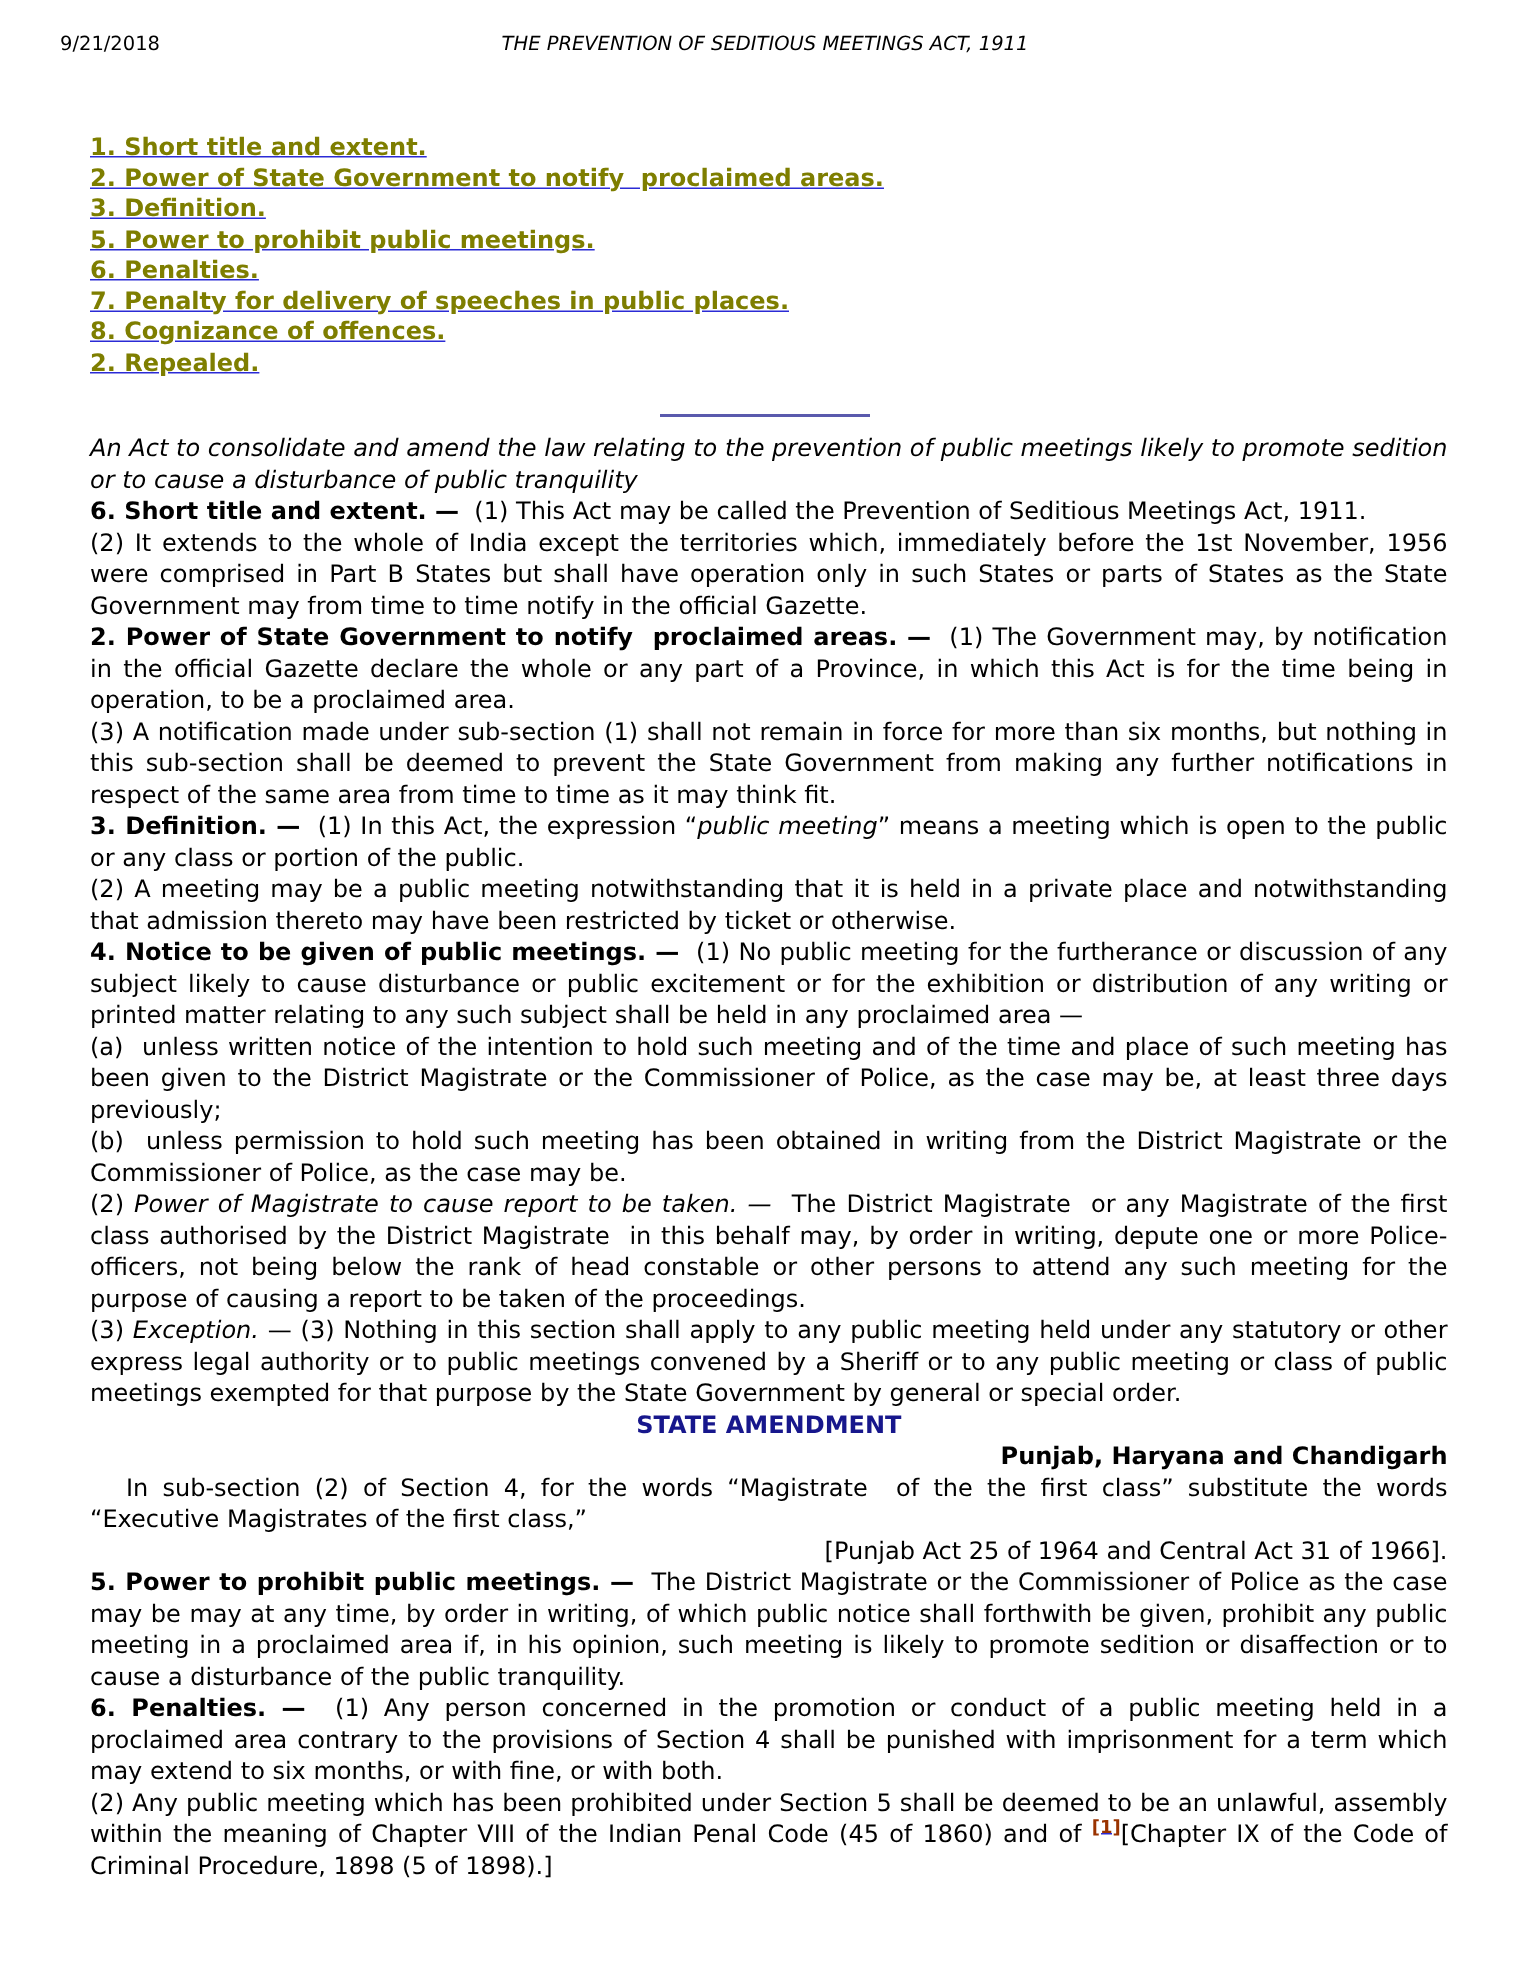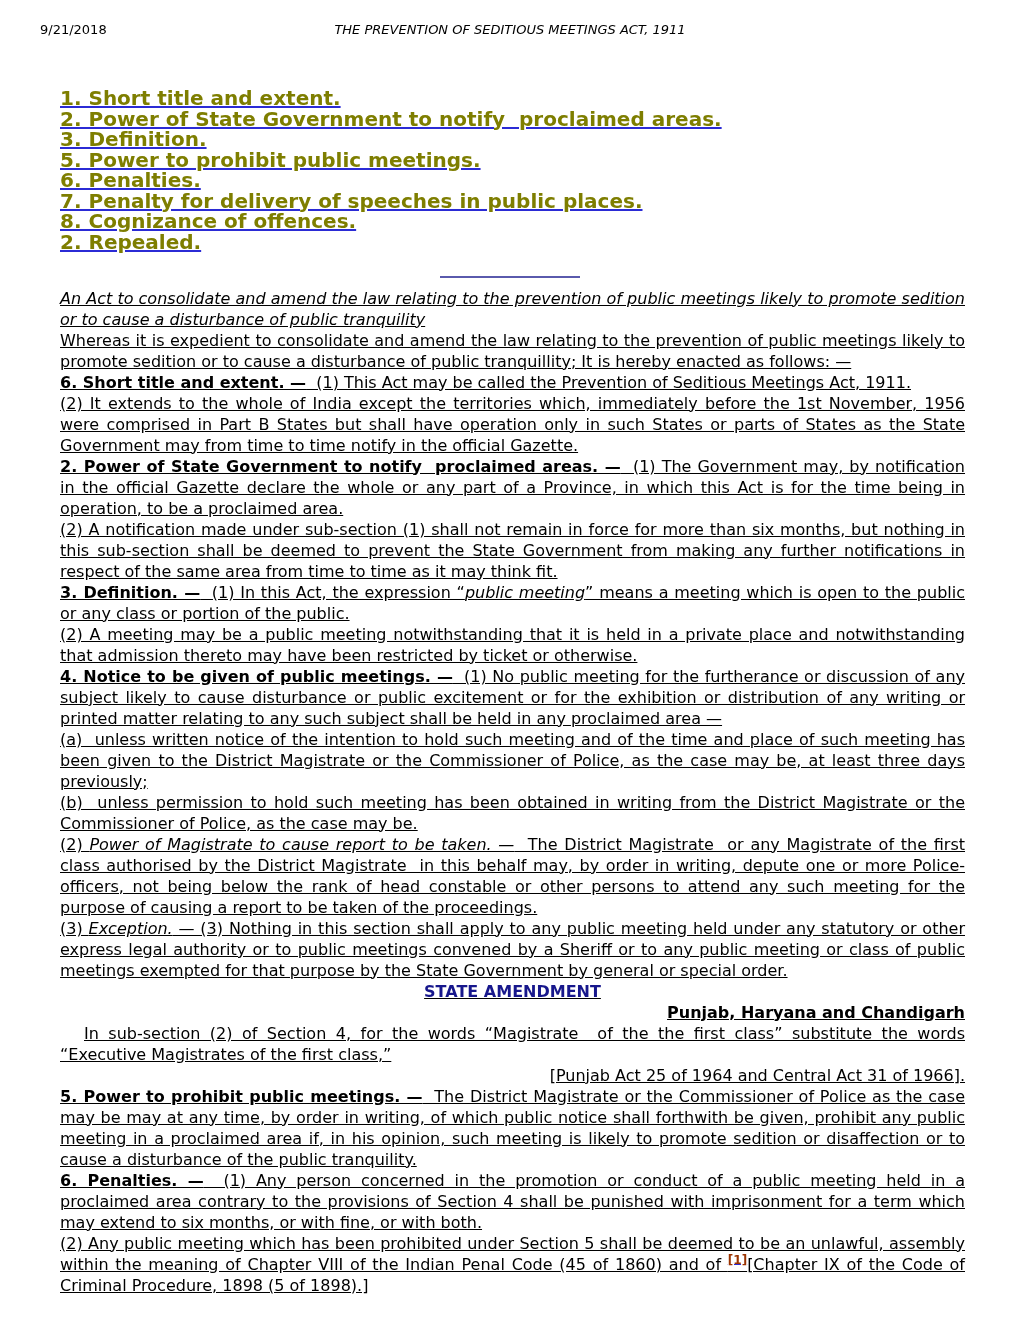--- a/index.html
+++ b/index.html
@@ -31,21 +31,21 @@
   }
   .header-title {
     display: block;
     text-align: center;
     padding-top: 2px;
     font-style: italic;
   }
   
   .toc {
     margin: 28px 60px 0 60px;
-    font-size: 20px;
+    font-size: 16px;
     font-weight: bold;
     line-height: 20px;
   }
   .toc a {
     display: block;
     color: var(--link-blue, #2b2bd5);
     text-decoration: underline;
     cursor: pointer;
     margin-bottom: 0.5px;
   }
@@ -57,21 +57,20 @@
     width: 140px;
     height: 2px;
     background: var(--divider-blue, #5a5aad);
     margin: 24px auto 10px auto;
   }
   
   .article {
     margin: 0 55px 0 60px;
     font-size: 16px;
     line-height: 21px;
-    text-decoration: underline;
   }
   .para {
     margin: 0;
     text-align: justify;
   }
   .para.align-center { text-align: center; }
   .para.align-right  { text-align: right; }
   .para.align-left   { text-align: left; }
   .para.indent { text-indent: 24px; }
   .para.pad    { padding-left: 8px; text-align: right; }
@@ -108,25 +107,24 @@
       <a><span class="olive">6. Penalties.</span></a>
       <a><span class="olive">7. Penalty for delivery of speeches in public places.</span></a>
       <a><span class="olive">8. Cognizance of offences.</span></a>
       <a><span class="olive">2. Repealed.</span></a>
     </nav>
 
   <div class="divider"></div>
 
   <main class="article" id="article">
       <p class="para align-justify"><span class="run-italic">An Act to consolidate and amend the law relating to the prevention of public meetings likely to promote sedition or to cause a disturbance of public tranquility</span></p>
-      <p class="para align-justify"><span>Whereas it is expedient to consolidate and amend the law relating to the prevention of public meetings likely to promote sedition or to cause a disturbance of public tranquillity; It is hereby enacted as follows: —</span></p>
       <p class="para align-justify"><span class="run-bold">6. Short title and extent. —</span><span>&nbsp; (1) This Act may be called the Prevention of Seditious Meetings Act, 1911.</span></p>
       <p class="para align-justify"><span>(2) It extends to the whole of India except the territories which, immediately before the 1st November, 1956 were comprised in Part B States but shall have operation only in such States or parts of States as the State Government may from time to time notify in the official Gazette.</span></p>
       <p class="para align-justify"><span class="run-bold">2. Power of State Government to notify&nbsp; proclaimed areas. —</span><span>&nbsp; (1) The Government may, by notification in the official Gazette declare the whole or any part of a Province, in which this Act is for the time being in operation, to be a proclaimed area.</span></p>
-      <p class="para align-justify"><span>(2) A notification made under sub-section (1) shall not remain in force for more than six months, but nothing in this sub-section shall be deemed to prevent the State Government from making any further notifications in respect of the same area from time to time as it may think fit.</span></p>
+      <p class="para align-justify"><span>(3) A notification made under sub-section (1) shall not remain in force for more than six months, but nothing in this sub-section shall be deemed to prevent the State Government from making any further notifications in respect of the same area from time to time as it may think fit.</span></p>
       <p class="para align-justify"><span class="run-bold">3. Definition. —</span><span>&nbsp; (1) In this Act, the expression “</span><span class="run-italic">public meeting</span><span>” means a meeting which is open to the public or any class or portion of the public.</span></p>
       <p class="para align-justify"><span>(2) A meeting may be a public meeting notwithstanding that it is held in a private place and notwithstanding that admission thereto may have been restricted by ticket or otherwise.</span></p>
       <p class="para align-justify"><span class="run-bold">4. Notice to be given of public meetings. —</span><span>&nbsp; (1) No public meeting for the furtherance or discussion of any subject likely to cause disturbance or public excitement or for the exhibition or distribution of any writing or printed matter relating to any such subject shall be held in any proclaimed area —</span></p>
       <p class="para align-justify"><span>(a)&nbsp; unless written notice of the intention to hold such meeting and of the time and place of such meeting has been given to the District Magistrate or the Commissioner of Police, as the case may be, at least three days previously;</span></p>
       <p class="para align-justify"><span>(b)&nbsp; unless permission to hold such meeting has been obtained in writing from the District Magistrate or the Commissioner of Police, as the case may be.</span></p>
       <p class="para align-justify"><span>(2) </span><span class="run-italic">Power of Magistrate to cause report to be taken. —</span><span>&nbsp; The District Magistrate&nbsp; or any Magistrate of the first class authorised by the District Magistrate&nbsp; in this behalf may, by order in writing, depute one or more Police-officers, not being below the rank of head constable or other persons to attend any such meeting for the purpose of causing a report to be taken of the proceedings.</span></p>
       <p class="para align-justify"><span>(3) </span><span class="run-italic">Exception.</span><span> — (3) Nothing in this section shall apply to any public meeting held under any statutory or other express legal authority or to public meetings convened by a Sheriff or to any public meeting or class of public meetings exempted for that purpose by the State Government by general or special order.</span></p>
       <p class="para align-center" style="color: rgb(23, 23, 140);"><span class="run-bold">STATE AMENDMENT</span></p>
       <p class="para align-left pad"><span class="run-bold">Punjab, Haryana and Chandigarh</span></p>
       <p class="para align-justify indent"><span>In sub-section (2) of Section 4, for the words “Magistrate&nbsp; of the the first class” substitute the words “Executive Magistrates of the first class,”</span></p>

